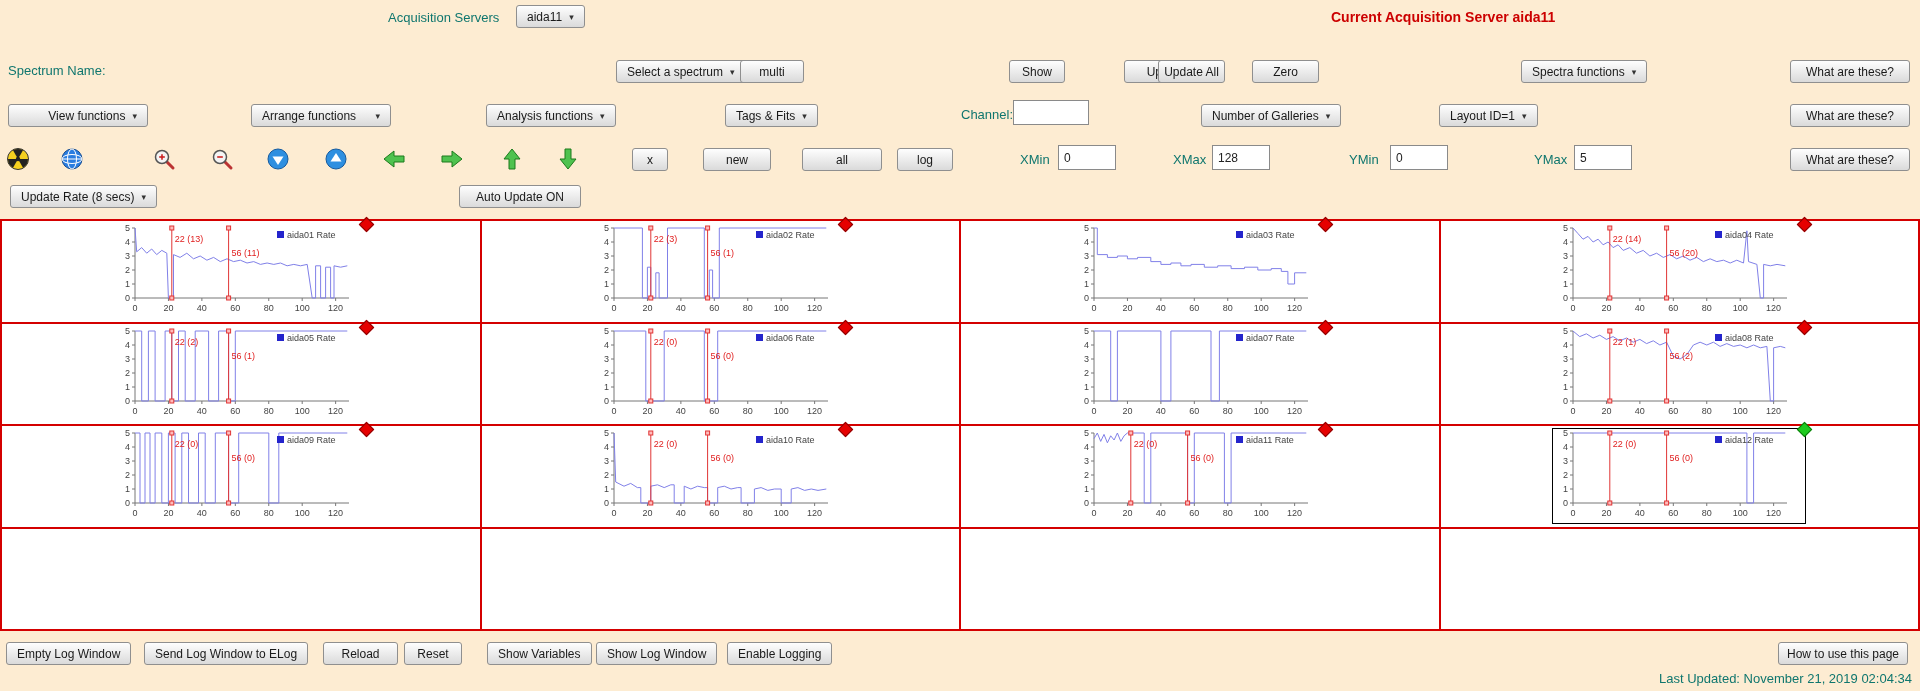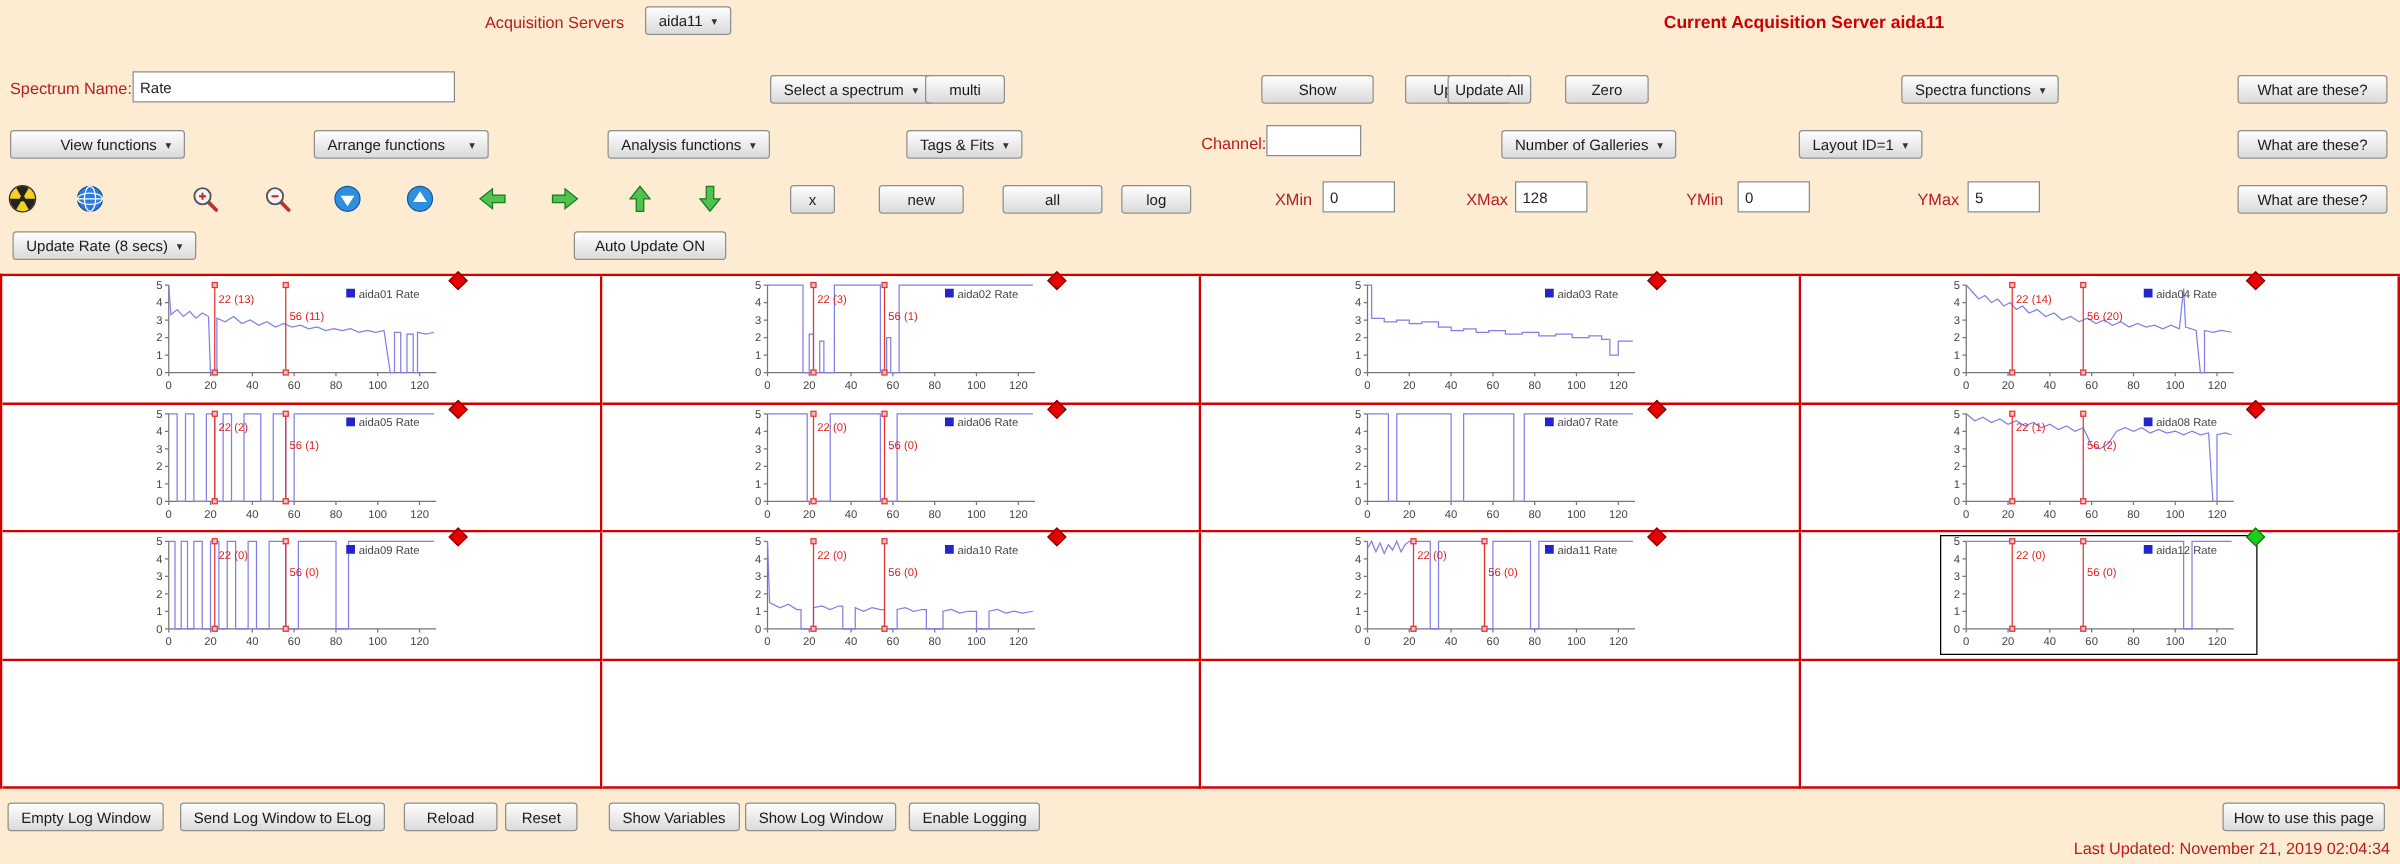--- a/index.html
+++ b/index.html
@@ -1,20 +1,20 @@
 <!DOCTYPE html>
 <html><head>
 <meta charset="utf-8">
 <style>
   * { margin:0; padding:0; box-sizing:border-box; }
   html,body { background:#fdecd2; }
   body { font-family:"Liberation Sans", sans-serif; }
   .page { position:relative; width:1920px; height:691px; background:#fdecd2; overflow:hidden; }
   .abs { position:absolute; }
-  .rlabel { color:#b91c1c; font-size:13px; white-space:nowrap; }
+  .rlabel { color:#0f766e; font-size:13px; white-space:nowrap; }
   .bold-red { color:#cc0000; font-weight:bold; font-size:14px; white-space:nowrap; }
   .btn, .select {
     display:inline-flex; align-items:center; justify-content:center;
     background:linear-gradient(#fefefe,#dadada);
     border:1px solid #8f8f8f; border-radius:3px;
     font-size:12px; color:#1a1a1a; padding:0 10px; height:23px;
     cursor:pointer; white-space:nowrap;
   }
   .select { gap:7px; }
   .caret { font-size:9px; color:#333; }
@@ -45,27 +45,26 @@
 <div class="page">
 
   <span class="abs rlabel" style="left:388px;top:10px">Acquisition Servers</span>
   <div class="abs select" style="left:516px;top:5px">
     <span>aida11</span>
     <span class="caret">▾</span>
   </div>
   <span class="abs bold-red" style="left:1331px;top:9px">Current Acquisition Server aida11</span>
 
   <span class="abs rlabel" style="left:8px;top:63px">Spectrum Name:</span>
-  <input class="input" style="left: 106px; top: 57px; width: 258px;" value="Rate">
   <div class="abs select" style="left:616px;top:60px">
     <span>Select a spectrum</span>
     <span class="caret">▾</span>
   </div>
   <button class="abs btn" style="left:740px;top:60px;width:64px">multi</button>
-  <button class="abs btn" style="left:1009px;top:60px;width:90px">Show</button>
+  <button class="abs btn" style="left:1009px;top:60px;width:56px">Show</button>
   <button class="abs btn" style="left:1124px;top:60px;width:84px">Update</button>
   <button class="abs btn" style="left:1158px;top:60px;width:67px">Update All</button>
   <button class="abs btn" style="left:1252px;top:60px;width:67px">Zero</button>
   <div class="abs select" style="left:1521px;top:60px">
     <span>Spectra functions</span>
     <span class="caret">▾</span>
   </div>
   <button class="abs btn" style="right:10px;top:60px;width:120px">What are these?</button>
 
   <div class="abs select" style="left:8px;top:104px;width:140px;justify-content:flex-end">

